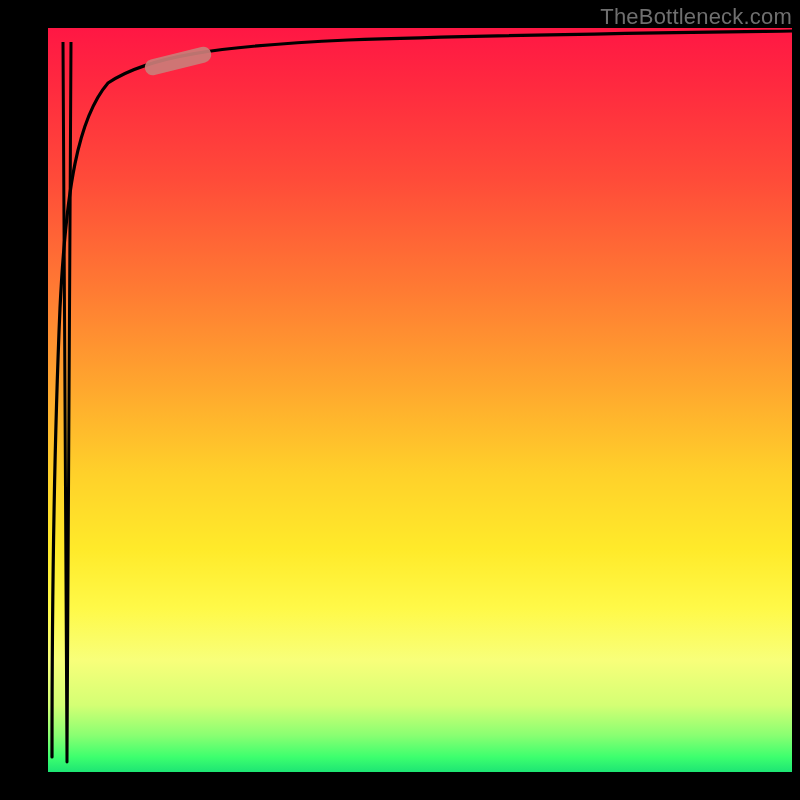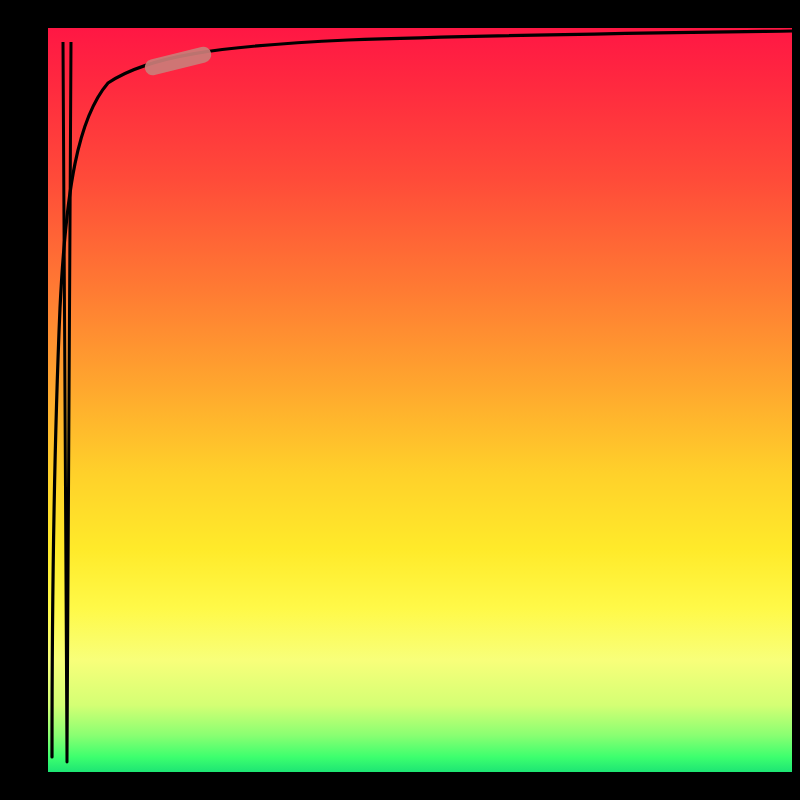--- a/index.html
+++ b/index.html
@@ -64,20 +64,21 @@
     fill: #cb7d78;
     opacity: 0.92;
   }
 </style>
 </head>
 <body>
 
 <div class="frame">
   <div class="plot-area"></div>
 
+  <div class="attribution">TheBottleneck.com</div>
 
   <svg class="curve" viewBox="0 0 744 744" preserveAspectRatio="none">
 
     <path d="M 15 14  L 19 734  L 23 14" fill="none" stroke="#000" stroke-width="3" stroke-linejoin="round"></path>
 
     <path d="M 4 729
              C 4 600, 6 420, 12 280
              C 18 160, 30 90, 60 55
              C 100 28, 170 18, 300 12
              C 440 7, 600 5, 744 3" fill="none" stroke="#000" stroke-width="3.2" stroke-linecap="round"></path>

